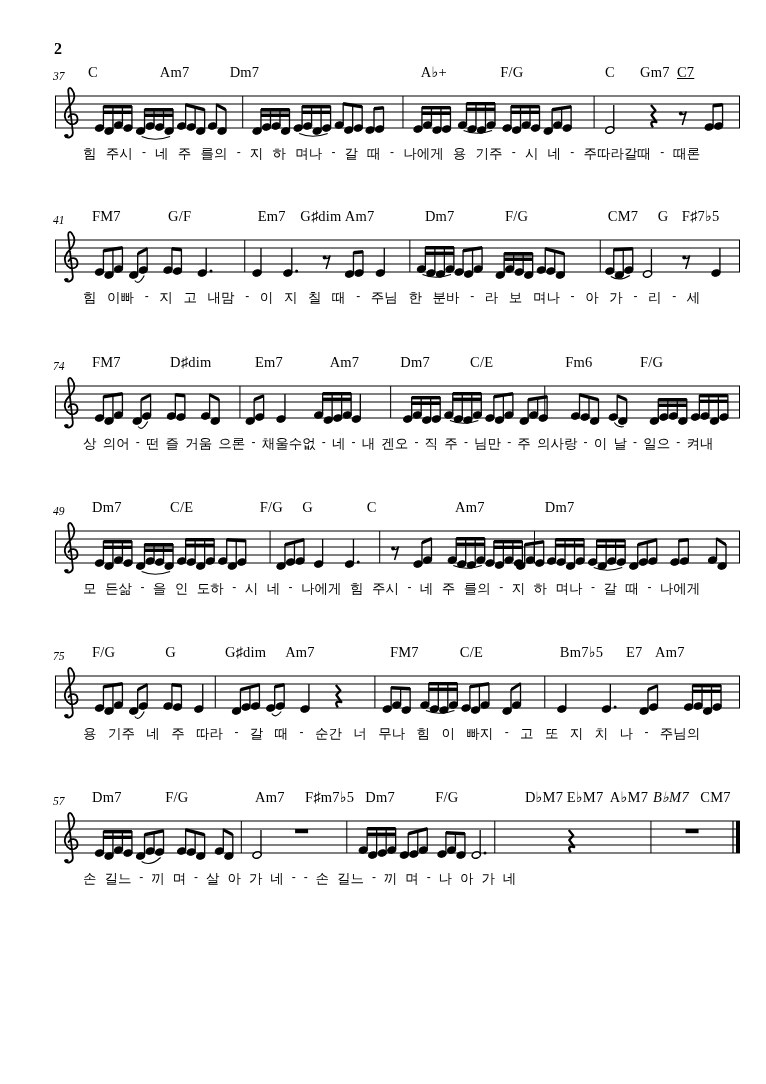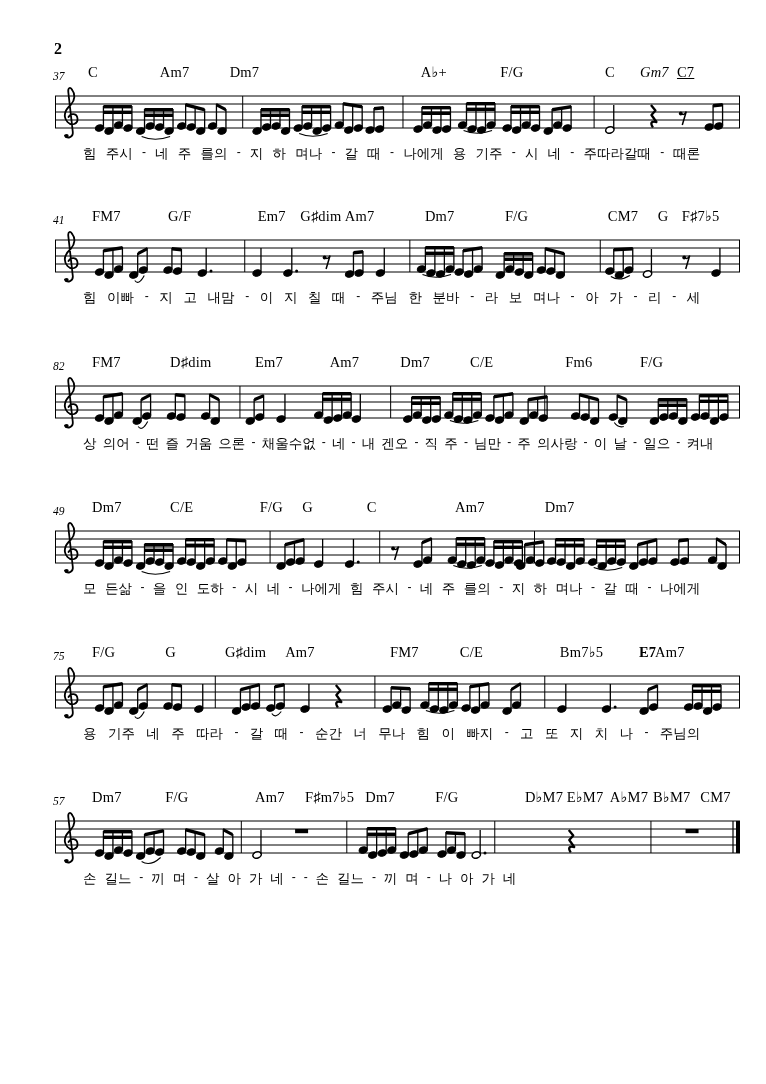--- a/index.html
+++ b/index.html
@@ -36,21 +36,21 @@
 <main class="score">
   <div id="systems">
       <div class="system" style="top: 64px;">
         <span class="measure-number">37</span>
         <span class="chord-label" style="left: 32.88px;">C</span>
         <span class="chord-label" style="left: 104.805px;">Am7</span>
         <span class="chord-label" style="left: 174.675px;">Dm7</span>
         <span class="chord-label" style="left: 365.79px;">A♭+</span>
         <span class="chord-label" style="left: 445.25px;">F/G</span>
         <span class="chord-label" style="left: 550.055px;">C</span>
-        <span class="chord-label" style="left: 584.99px; font-style: italic;">Gm7</span>
+        <span class="chord-label" style="left: 584.99px;">Gm7</span>
         <span class="chord-label" style="left: 621.98px; text-decoration: underline;">C7</span>
         <svg width="685" height="64" viewBox="0 0 685 64" class="staff-svg">
           <line x1="0" y1="12" x2="685" y2="12" stroke="#000" stroke-width="1"></line>
           <line x1="0" y1="20" x2="685" y2="20" stroke="#000" stroke-width="1"></line>
           <line x1="0" y1="28" x2="685" y2="28" stroke="#000" stroke-width="1"></line>
           <line x1="0" y1="36" x2="685" y2="36" stroke="#000" stroke-width="1"></line>
           <line x1="0" y1="44" x2="685" y2="44" stroke="#000" stroke-width="1"></line>
           <line x1="0.5" y1="12" x2="0.5" y2="44" stroke="#000" stroke-width="1"></line>
           <line x1="187.68999999999997" y1="12" x2="187.68999999999997" y2="44" stroke="#000" stroke-width="1"></line>
           <line x1="347.98" y1="12" x2="347.98" y2="44" stroke="#000" stroke-width="1"></line>
@@ -337,21 +337,21 @@
           <span class="lyric-syllable dash">-</span>
           <span class="lyric-syllable">아</span>
           <span class="lyric-syllable">가</span>
           <span class="lyric-syllable dash">-</span>
           <span class="lyric-syllable">리</span>
           <span class="lyric-syllable dash">-</span>
           <span class="lyric-syllable">세</span>
         </div>
       </div>
       <div class="system" style="top: 354px;">
-        <span class="measure-number">82</span>
+        <span class="measure-number">74</span>
         <span class="chord-label" style="left: 36.99px;">FM7</span>
         <span class="chord-label" style="left: 115.08px;">D♯dim</span>
         <span class="chord-label" style="left: 200.02px;">Em7</span>
         <span class="chord-label" style="left: 274.685px;">Am7</span>
         <span class="chord-label" style="left: 345.24px;">Dm7</span>
         <span class="chord-label" style="left: 415.11px;">C/E</span>
         <span class="chord-label" style="left: 510.325px;">Fm6</span>
         <span class="chord-label" style="left: 584.99px;">F/G</span>
         <svg width="685" height="64" viewBox="0 0 685 64" class="staff-svg">
           <line x1="0" y1="12" x2="685" y2="12" stroke="#000" stroke-width="1"></line>
@@ -690,21 +690,21 @@
       </div>
       <div class="system" style="top: 644px;">
         <span class="measure-number">75</span>
         <span class="chord-label" style="left: 36.99px;">F/G</span>
         <span class="chord-label" style="left: 110.285px;">G</span>
         <span class="chord-label" style="left: 169.88px;">G♯dim</span>
         <span class="chord-label" style="left: 230.16px;">Am7</span>
         <span class="chord-label" style="left: 334.965px;">FM7</span>
         <span class="chord-label" style="left: 404.835px;">C/E</span>
         <span class="chord-label" style="left: 504.845px;">Bm7♭5</span>
-        <span class="chord-label" style="left: 584px; font-weight: bold;">E7</span>
+        <span class="chord-label" style="left: 571px;">E7</span>
         <span class="chord-label" style="left: 600.06px;">Am7</span>
         <svg width="685" height="64" viewBox="0 0 685 64" class="staff-svg">
           <line x1="0" y1="12" x2="685" y2="12" stroke="#000" stroke-width="1"></line>
           <line x1="0" y1="20" x2="685" y2="20" stroke="#000" stroke-width="1"></line>
           <line x1="0" y1="28" x2="685" y2="28" stroke="#000" stroke-width="1"></line>
           <line x1="0" y1="36" x2="685" y2="36" stroke="#000" stroke-width="1"></line>
           <line x1="0" y1="44" x2="685" y2="44" stroke="#000" stroke-width="1"></line>
           <line x1="0.5" y1="12" x2="0.5" y2="44" stroke="#000" stroke-width="1"></line>
           <line x1="160.29" y1="12" x2="160.29" y2="44" stroke="#000" stroke-width="1"></line>
           <line x1="319.89500000000004" y1="12" x2="319.89500000000004" y2="44" stroke="#000" stroke-width="1"></line>
@@ -831,21 +831,21 @@
         <span class="measure-number">57</span>
         <span class="chord-label" style="left: 36.99px;">Dm7</span>
         <span class="chord-label" style="left: 110.285px;">F/G</span>
         <span class="chord-label" style="left: 200.02px;">Am7</span>
         <span class="chord-label" style="left: 250.025px;">F♯m7♭5</span>
         <span class="chord-label" style="left: 310.305px;">Dm7</span>
         <span class="chord-label" style="left: 380.175px;">F/G</span>
         <span class="chord-label" style="left: 469.91px;">D♭M7</span>
         <span class="chord-label" style="left: 511.695px;">E♭M7</span>
         <span class="chord-label" style="left: 554.85px;">A♭M7</span>
-        <span class="chord-label" style="left: 598.005px;">B♭M7</span>
+        <span class="chord-label" style="left: 598.005px; font-style: italic;">B♭M7</span>
         <span class="chord-label" style="left: 645.27px;">CM7</span>
         <svg width="685" height="64" viewBox="0 0 685 64" class="staff-svg">
           <line x1="0" y1="12" x2="685" y2="12" stroke="#000" stroke-width="1"></line>
           <line x1="0" y1="20" x2="685" y2="20" stroke="#000" stroke-width="1"></line>
           <line x1="0" y1="28" x2="685" y2="28" stroke="#000" stroke-width="1"></line>
           <line x1="0" y1="36" x2="685" y2="36" stroke="#000" stroke-width="1"></line>
           <line x1="0" y1="44" x2="685" y2="44" stroke="#000" stroke-width="1"></line>
           <line x1="0.5" y1="12" x2="0.5" y2="44" stroke="#000" stroke-width="1"></line>
           <line x1="186.32000000000002" y1="12" x2="186.32000000000002" y2="44" stroke="#000" stroke-width="1"></line>
           <line x1="291.81" y1="12" x2="291.81" y2="44" stroke="#000" stroke-width="1"></line>

